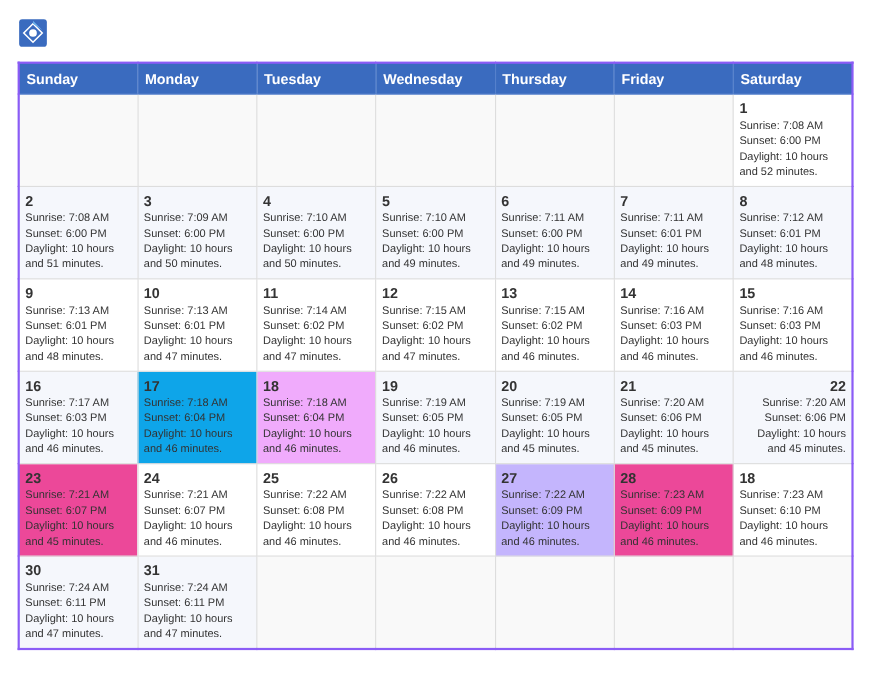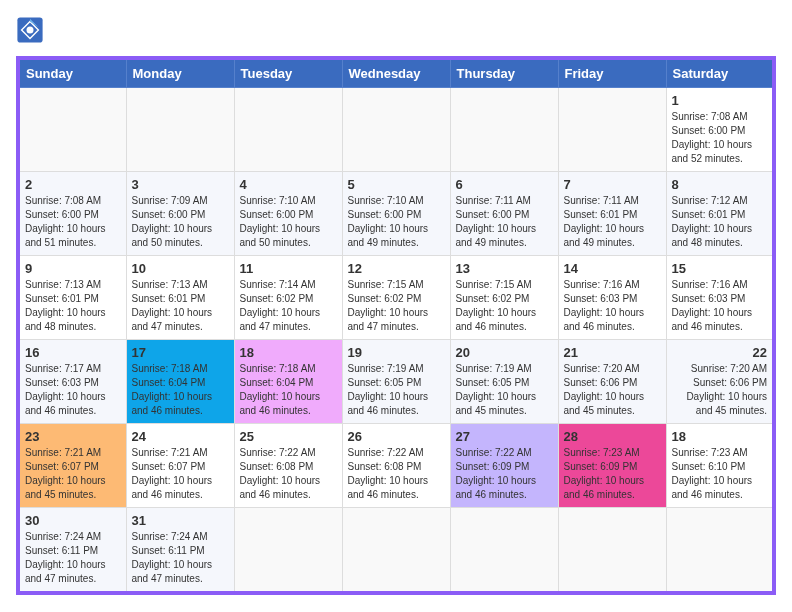--- a/index.html
+++ b/index.html
@@ -43,21 +43,21 @@
       color: #333;
     }
     .title-block h2 {
       font-size: 16px;
       font-weight: normal;
       color: #555;
     }
     .calendar {
       width: 100%;
       border-collapse: collapse;
-      border: 4px solid #8b5cf6;
+      border: 2px solid #8b5cf6;
     }
     .calendar th {
       background-color: #3a6bbf;
       color: #fff;
       font-size: 13px;
       font-weight: bold;
       padding: 6px 6px;
       text-align: left;
       border: 1px solid #5580cc;
     }
@@ -311,21 +311,21 @@
         <td style="background: rgb(245, 247, 252); text-align: right;">
         <span class="day-num">22</span>
         <div class="day-info">
           Sunrise: 7:20 AM<br>
           Sunset: 6:06 PM<br>
           Daylight: 10 hours and 45 minutes.
         </div>
       </td>
       </tr>
       <tr>
-        <td style="background: #fdba74; margin-top: 28px;">
+        <td style="background: #ec4899; margin-top: 28px;">
         <span class="day-num">23</span>
         <div class="day-info">
           Sunrise: 7:21 AM<br>
           Sunset: 6:07 PM<br>
           Daylight: 10 hours and 45 minutes.
         </div>
       </td>
         <td style="background: rgb(255, 255, 255);">
         <span class="day-num">24</span>
         <div class="day-info">

